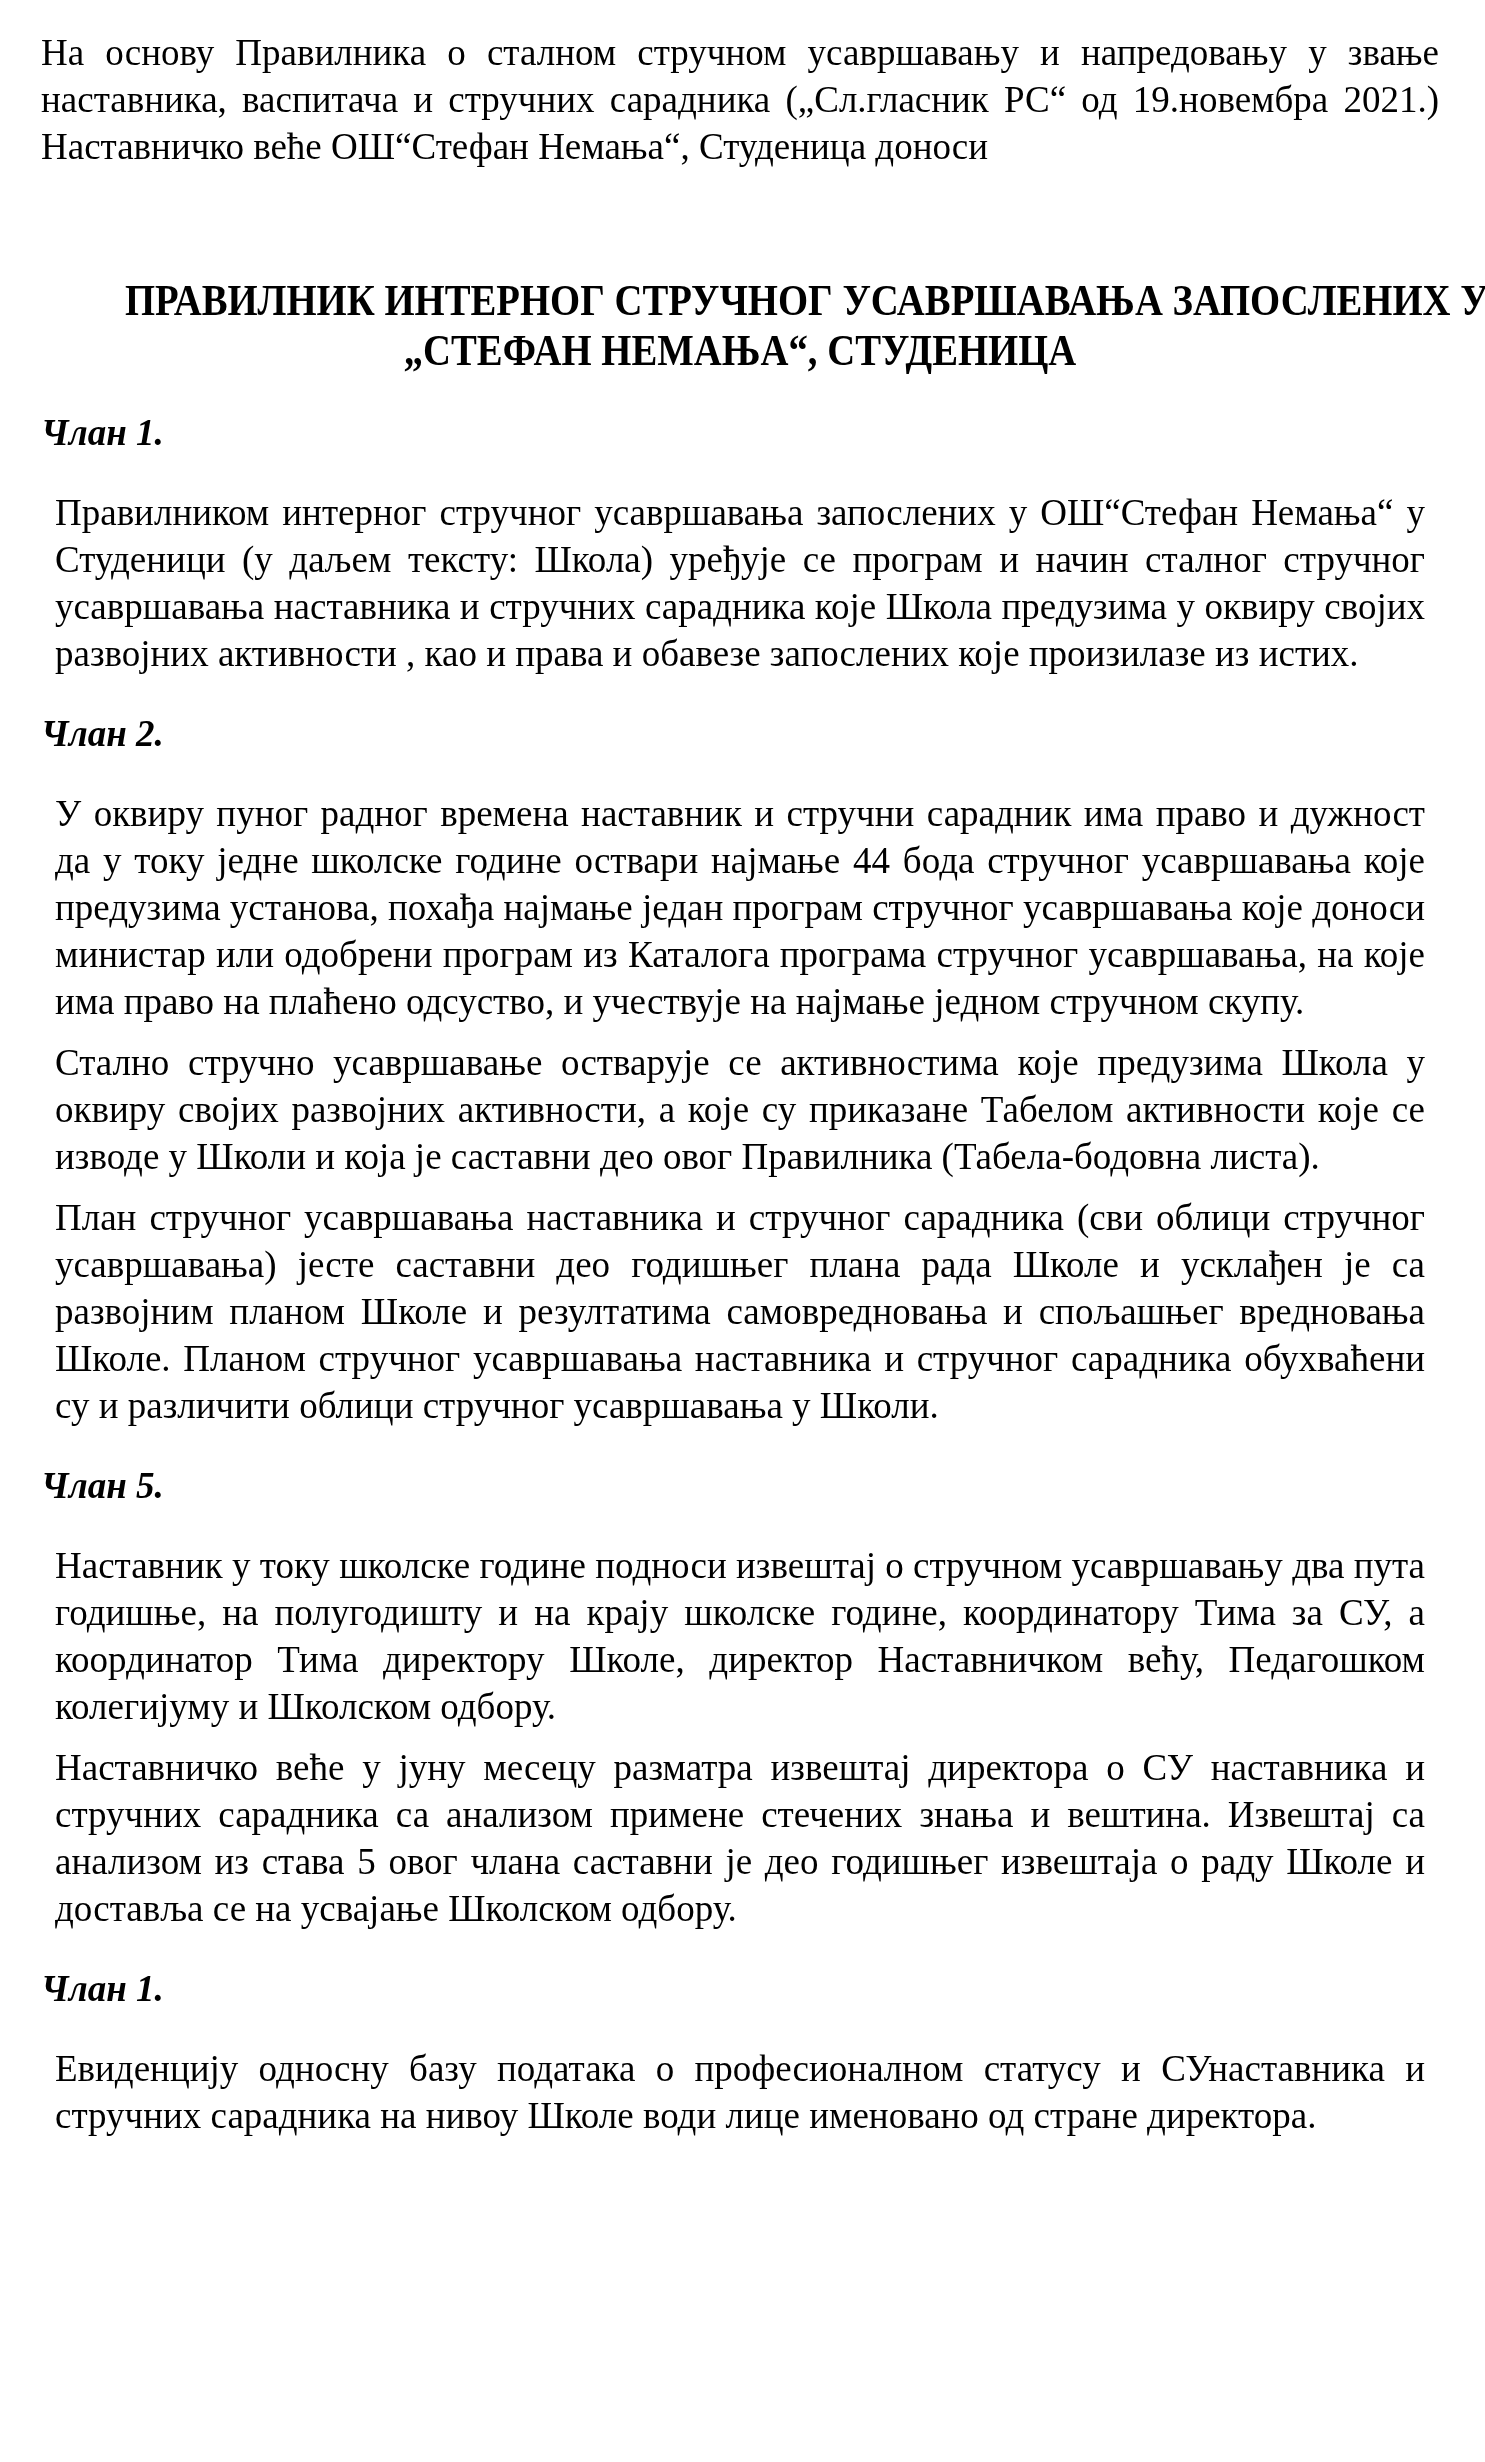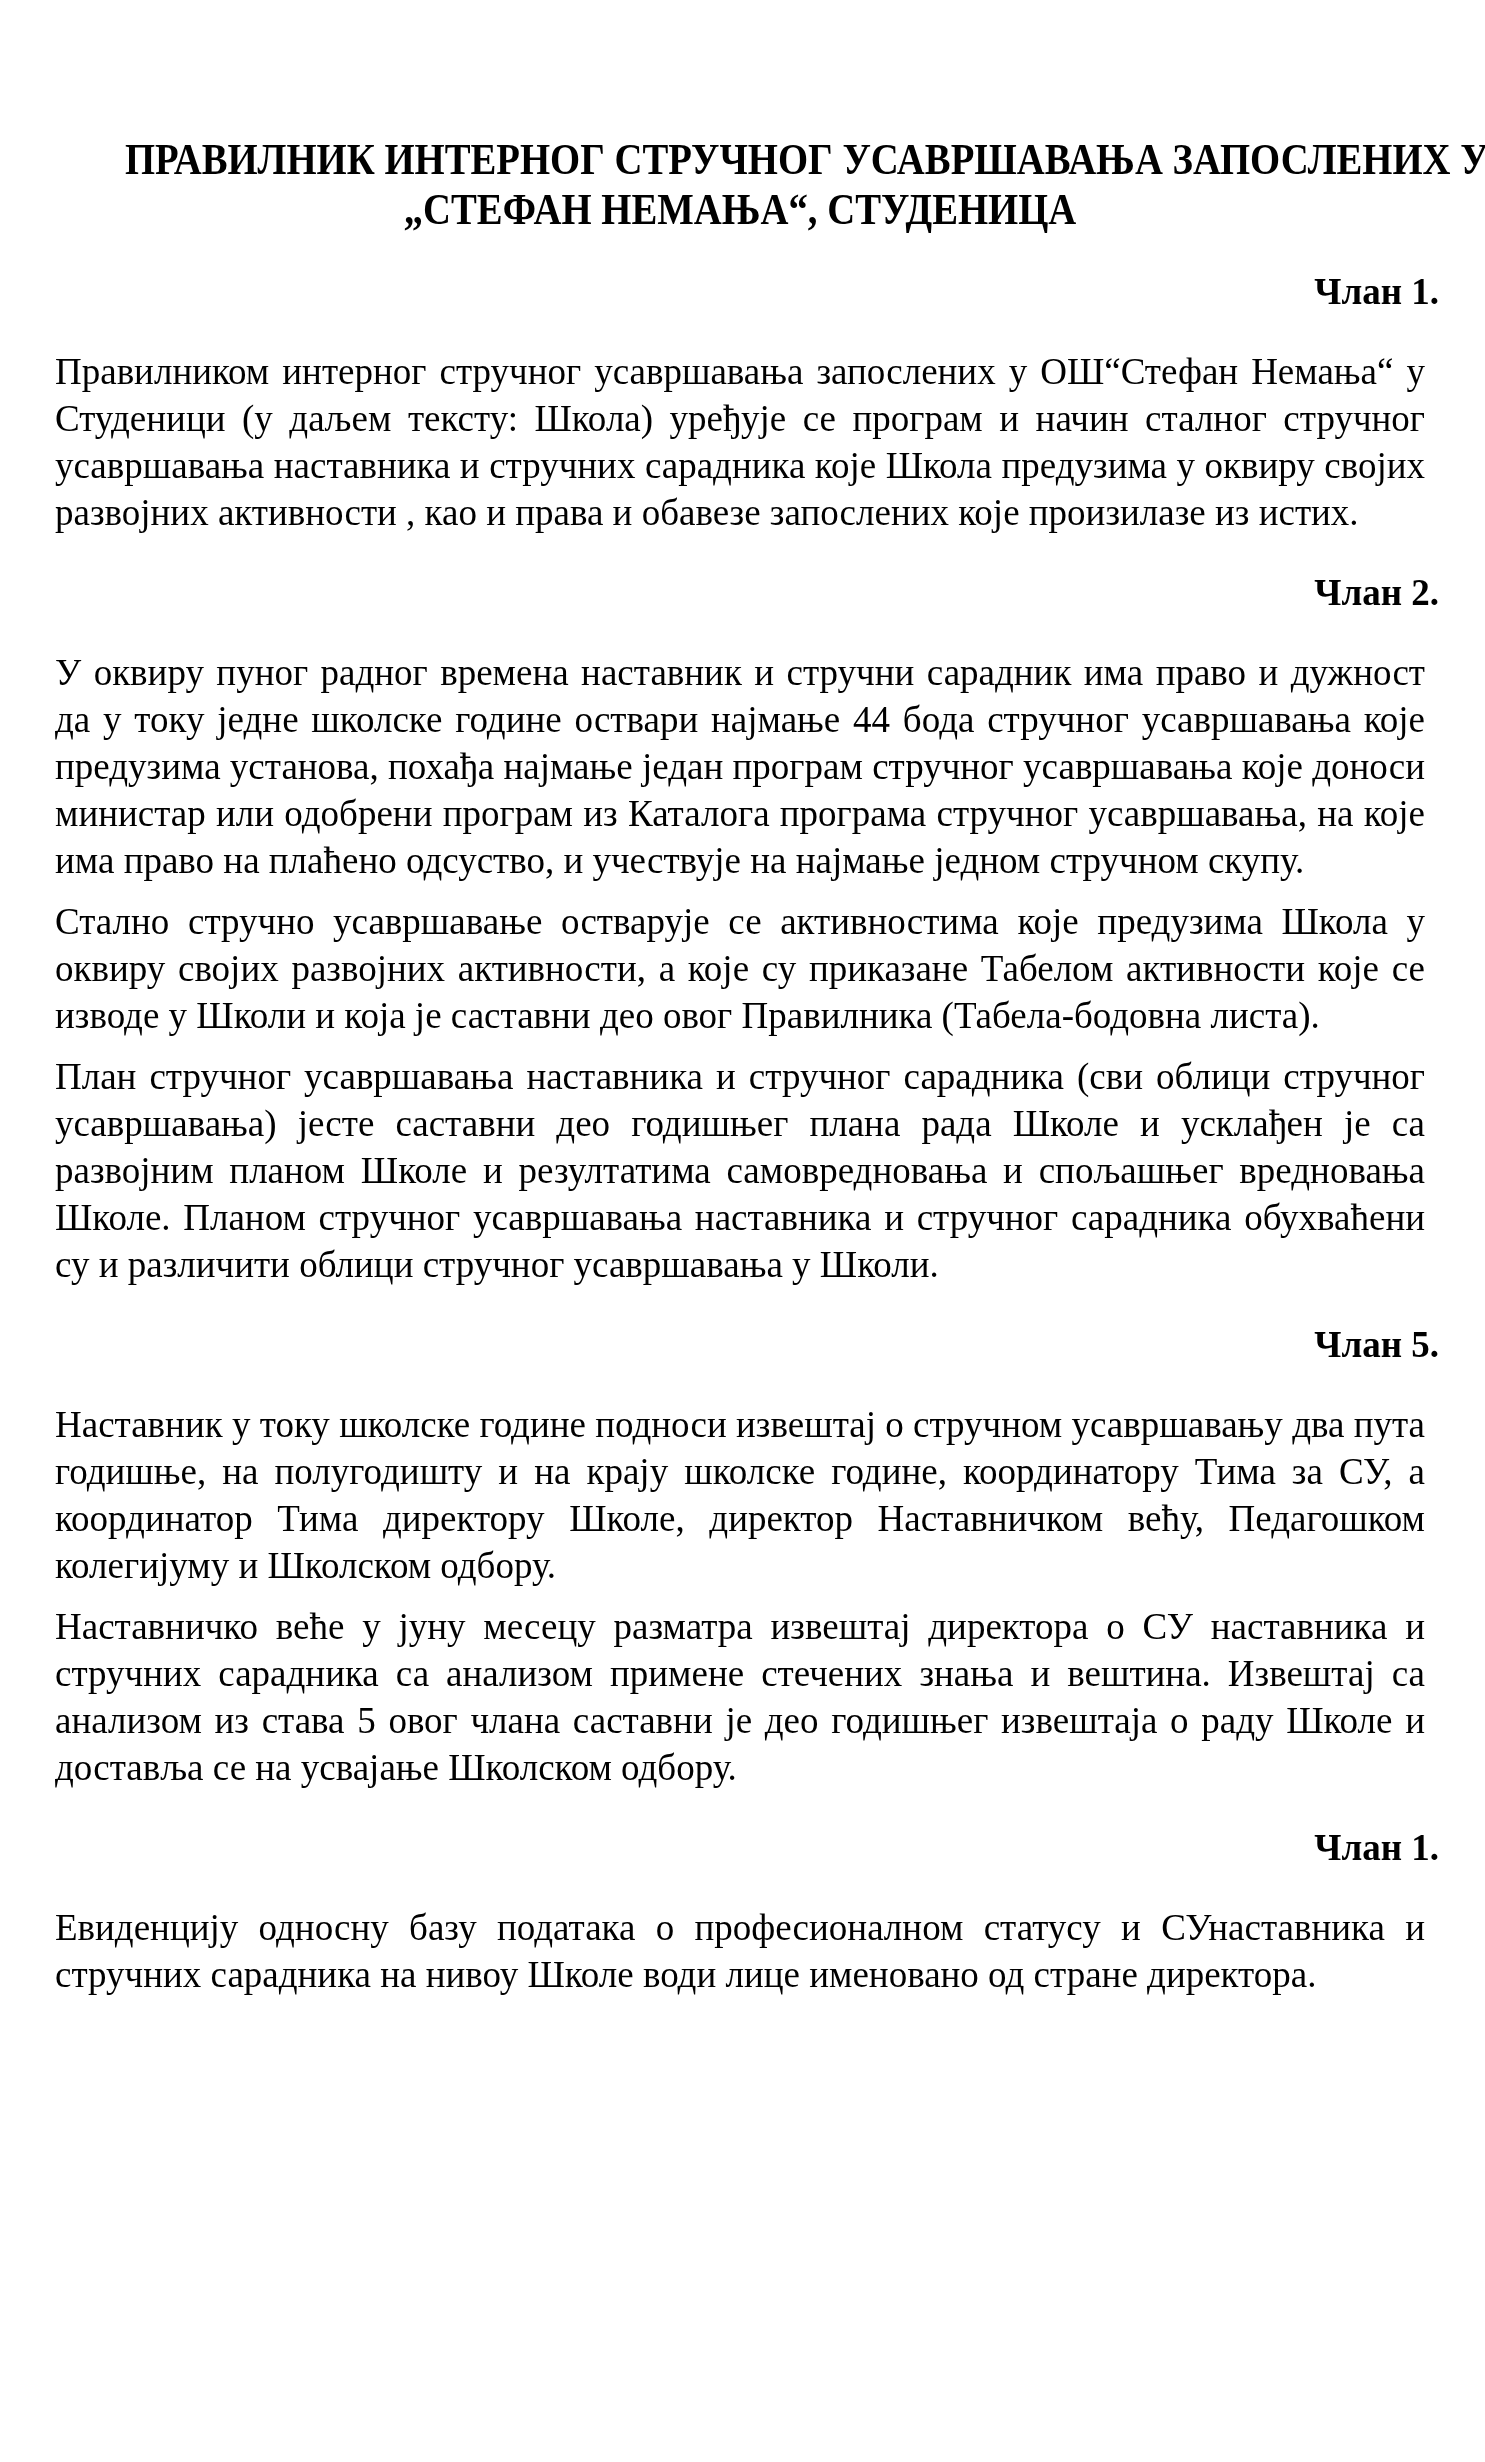--- a/index.html
+++ b/index.html
@@ -34,35 +34,37 @@
   }
   .doc-title .tline {
     display: block;
     white-space: nowrap;
     transform: scaleX(0.88);
     transform-origin: 50% 50%;
   }
   .clan-heading {
     margin: 33px 0;
     font-weight: bold;
-    text-align: right;
+    text-align: left;
     font-size: 37px;
     line-height: 47px;
+    font-style: italic;
   }
   .article-body {
     margin: 14px;
     text-align: justify;
     text-justify: inter-word;
   }
 </style>
 </head>
 <body>
 
 <div class="page">
 
+  <p class="para">На основу Правилника о сталном стручном усавршавању и напредовању у звање наставника, васпитача и стручних сарадника („Сл.гласник РС“ од 19.новембра 2021.) Наставничко веће ОШ“Стефан Немања“, Студеница доноси</p>
 
   <h1 class="doc-title">
     <span class="tline">ПРАВИЛНИК ИНТЕРНОГ СТРУЧНОГ УСАВРШАВАЊА ЗАПОСЛЕНИХ У ОШ</span>
     <span class="tline">„СТЕФАН НЕМАЊА“, СТУДЕНИЦА</span>
   </h1>
 
   <section>
     <h2 class="clan-heading">Члан 1.</h2>
     <p class="article-body">Правилником интерног стручног усавршавања запослених у ОШ“Стефан Немања“ у Студеници (у даљем тексту: Школа) уређује се програм и начин сталног стручног усавршавања наставника и стручних сарадника које Школа предузима у оквиру својих развојних активности , као и права и обавезе запослених које произилазе из истих.</p>
   </section>

